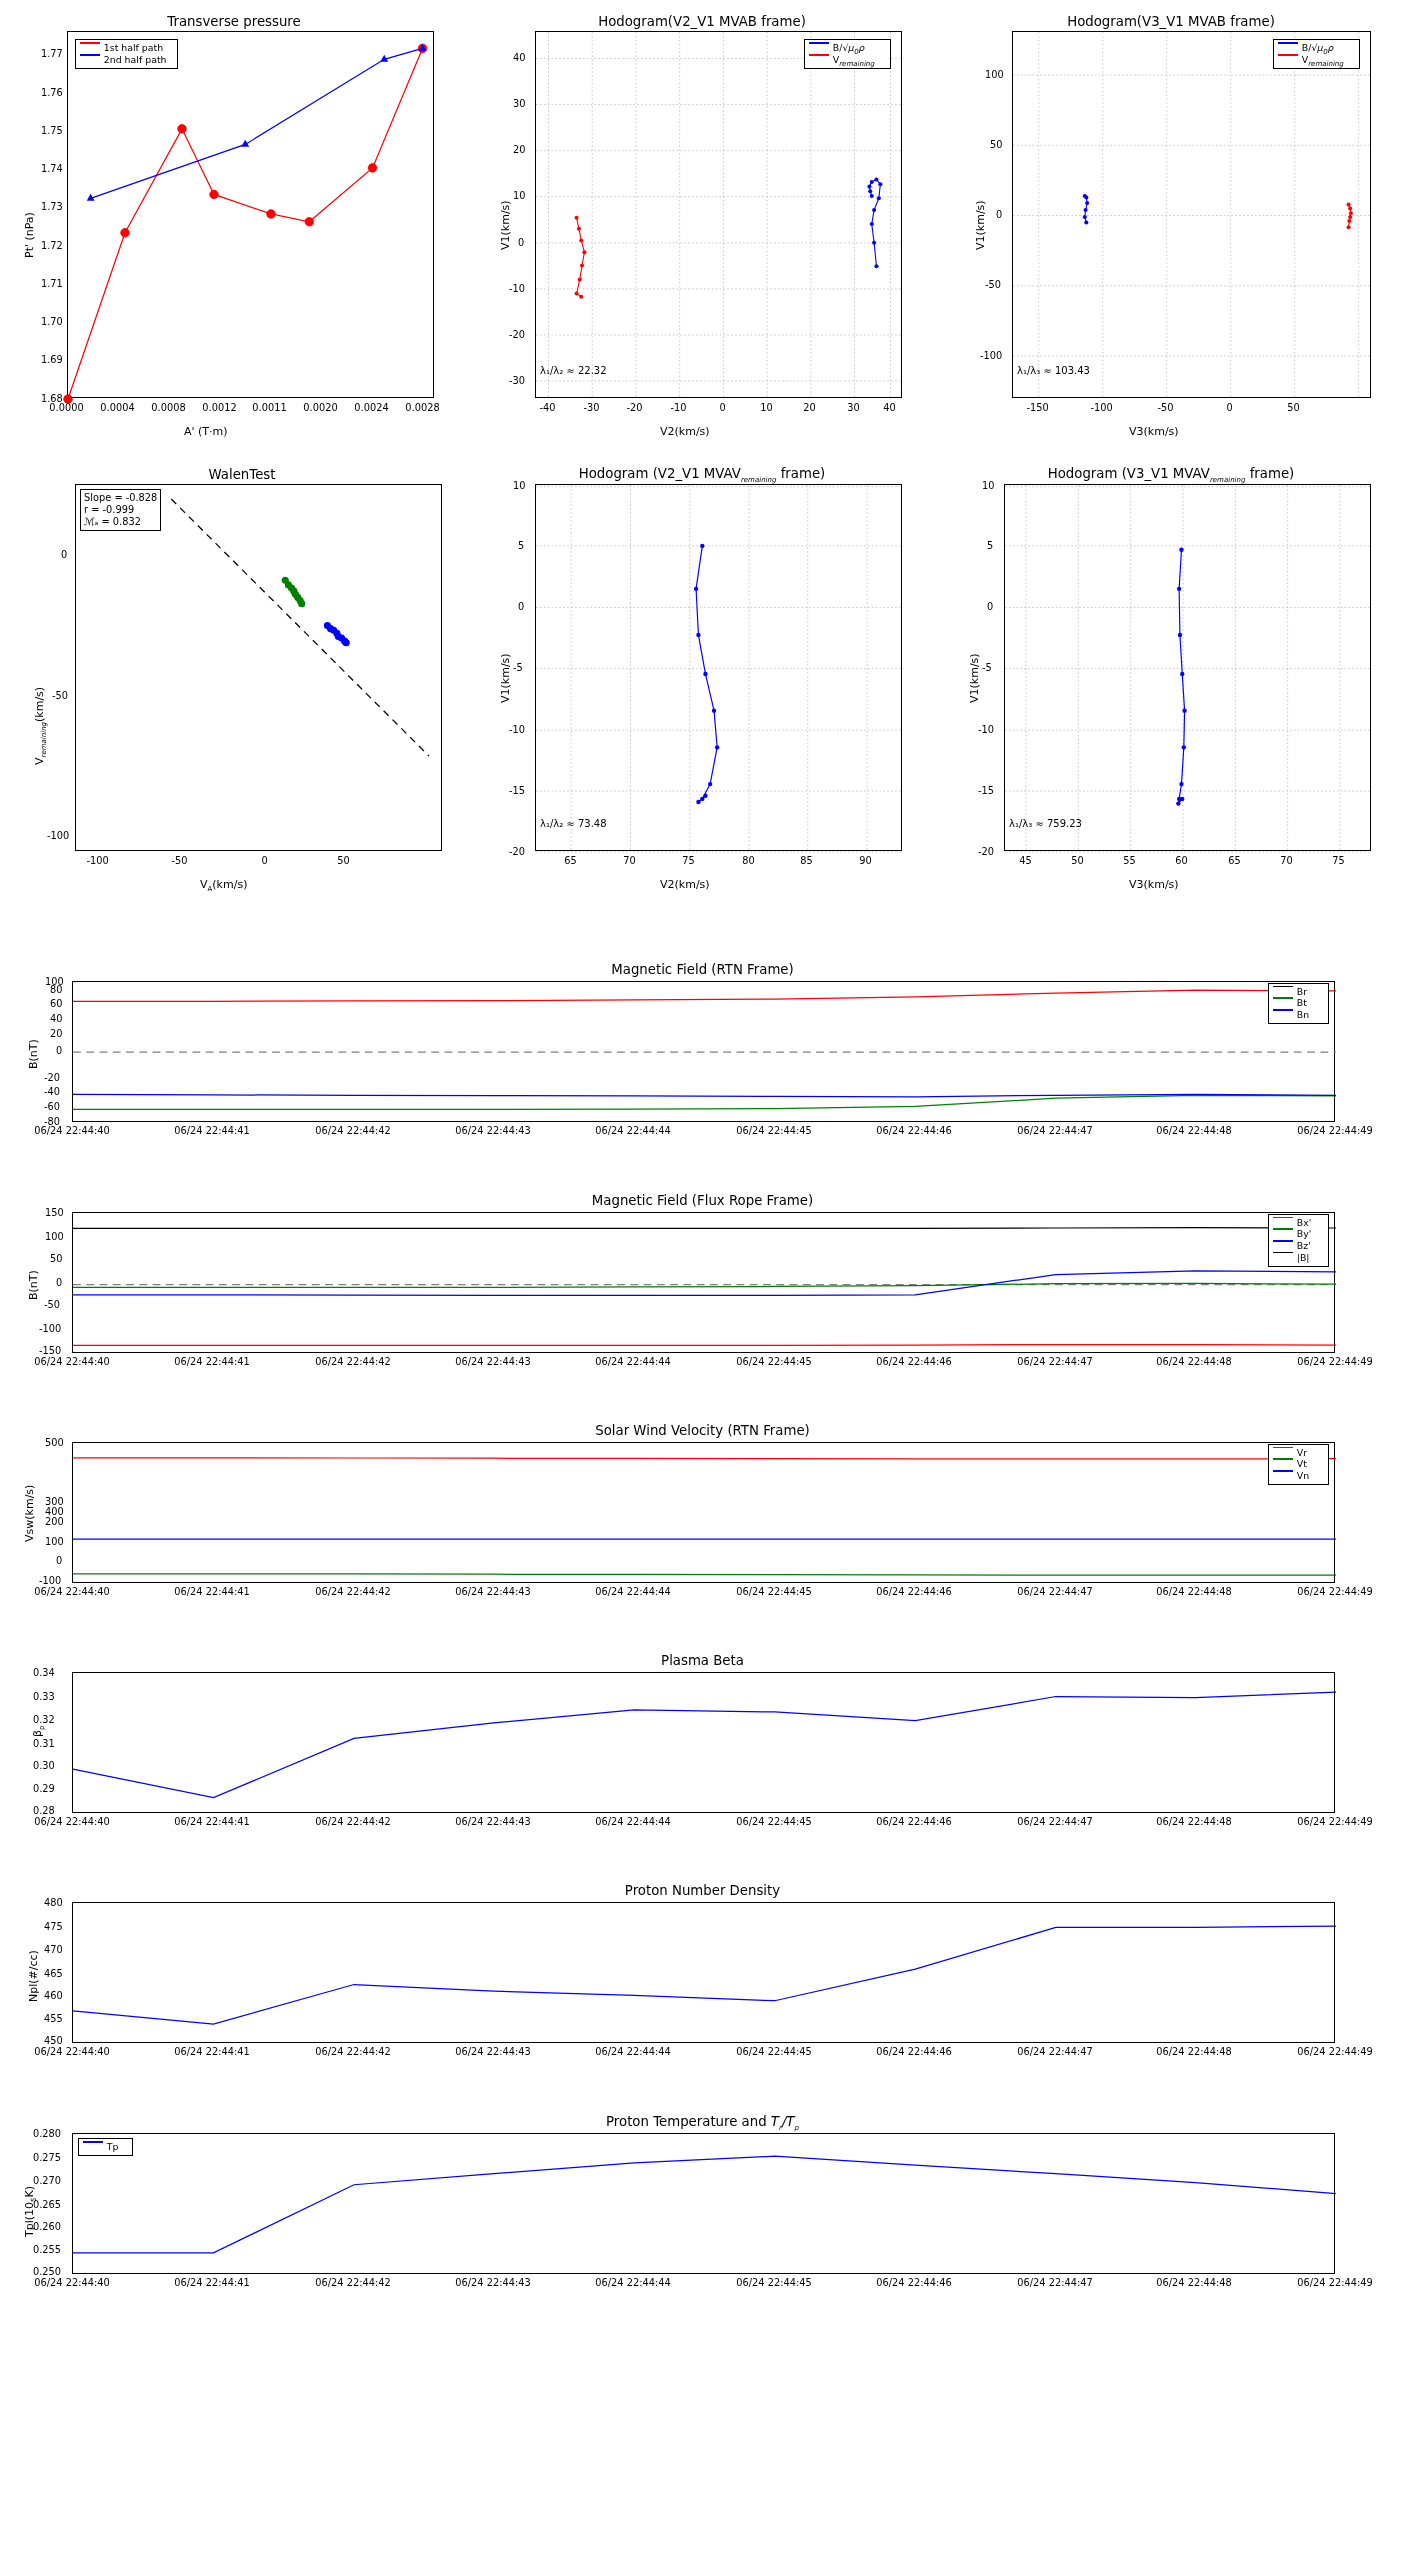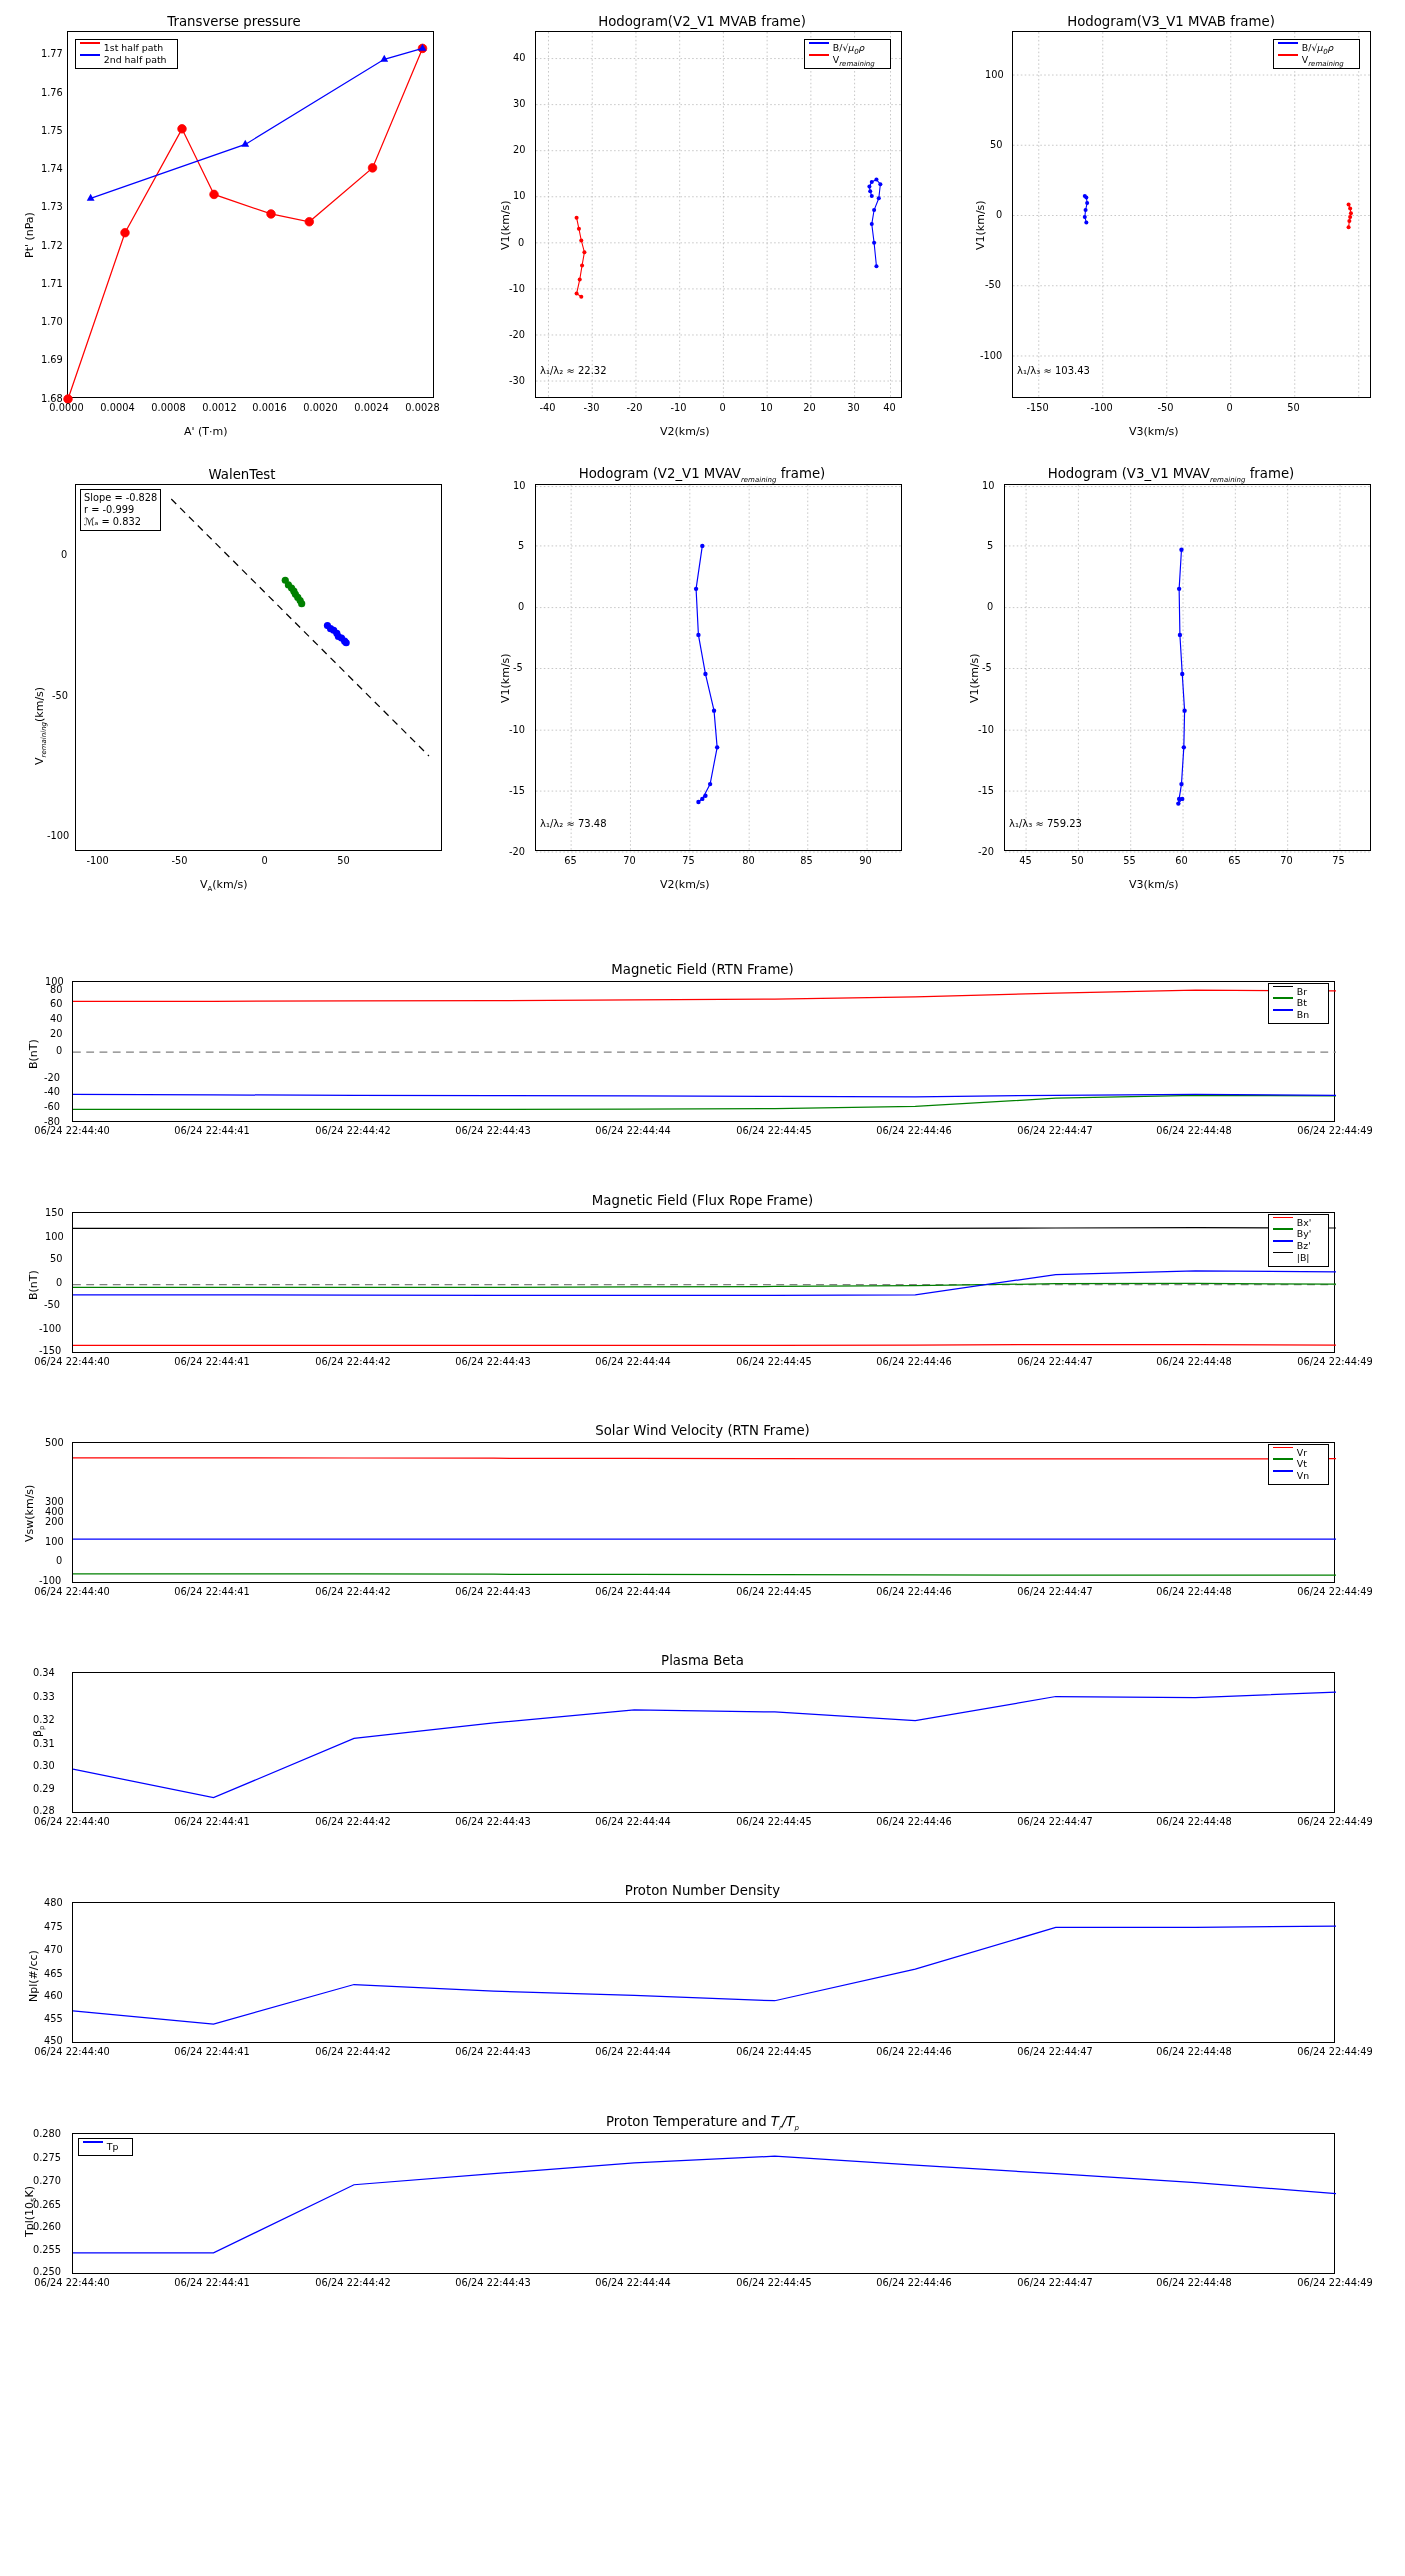--- a/index.html
+++ b/index.html
@@ -74,21 +74,21 @@
     <div class="tick" style="left:41px;top:201px;">1.73</div>
     <div class="tick" style="left:41px;top:163px;">1.74</div>
     <div class="tick" style="left:41px;top:125px;">1.75</div>
     <div class="tick" style="left:41px;top:87px;">1.76</div>
     <div class="tick" style="left:41px;top:48px;">1.77</div>
 
     <div class="tickx" style="left:37px;top:402px;width:59px;">0.0000</div>
     <div class="tickx" style="left:88px;top:402px;width:59px;">0.0004</div>
     <div class="tickx" style="left:139px;top:402px;width:59px;">0.0008</div>
     <div class="tickx" style="left:190px;top:402px;width:59px;">0.0012</div>
-    <div class="tickx" style="left:240px;top:402px;width:59px;">0.0016</div>
+    <div class="tickx" style="left:240px;top:402px;width:59px;">0.0011</div>
     <div class="tickx" style="left:291px;top:402px;width:59px;">0.0020</div>
     <div class="tickx" style="left:342px;top:402px;width:59px;">0.0024</div>
     <div class="tickx" style="left:393px;top:402px;width:59px;">0.0028</div>
   </div>
 
   <div class="panel" style="left:468px;top:0px;width:468px;height:445px;">
     <div class="title" style="left:0;top:14px;width:468px;">Hodogram(V2_V1 MVAB frame)</div>
     <div class="axes" style="left:67px;top:31px;width:367px;height:367px;">
       <svg width="367" height="367" viewBox="0 0 470 470">
         <g stroke="#b8b8b8" stroke-width="1" stroke-dasharray="2,3">

